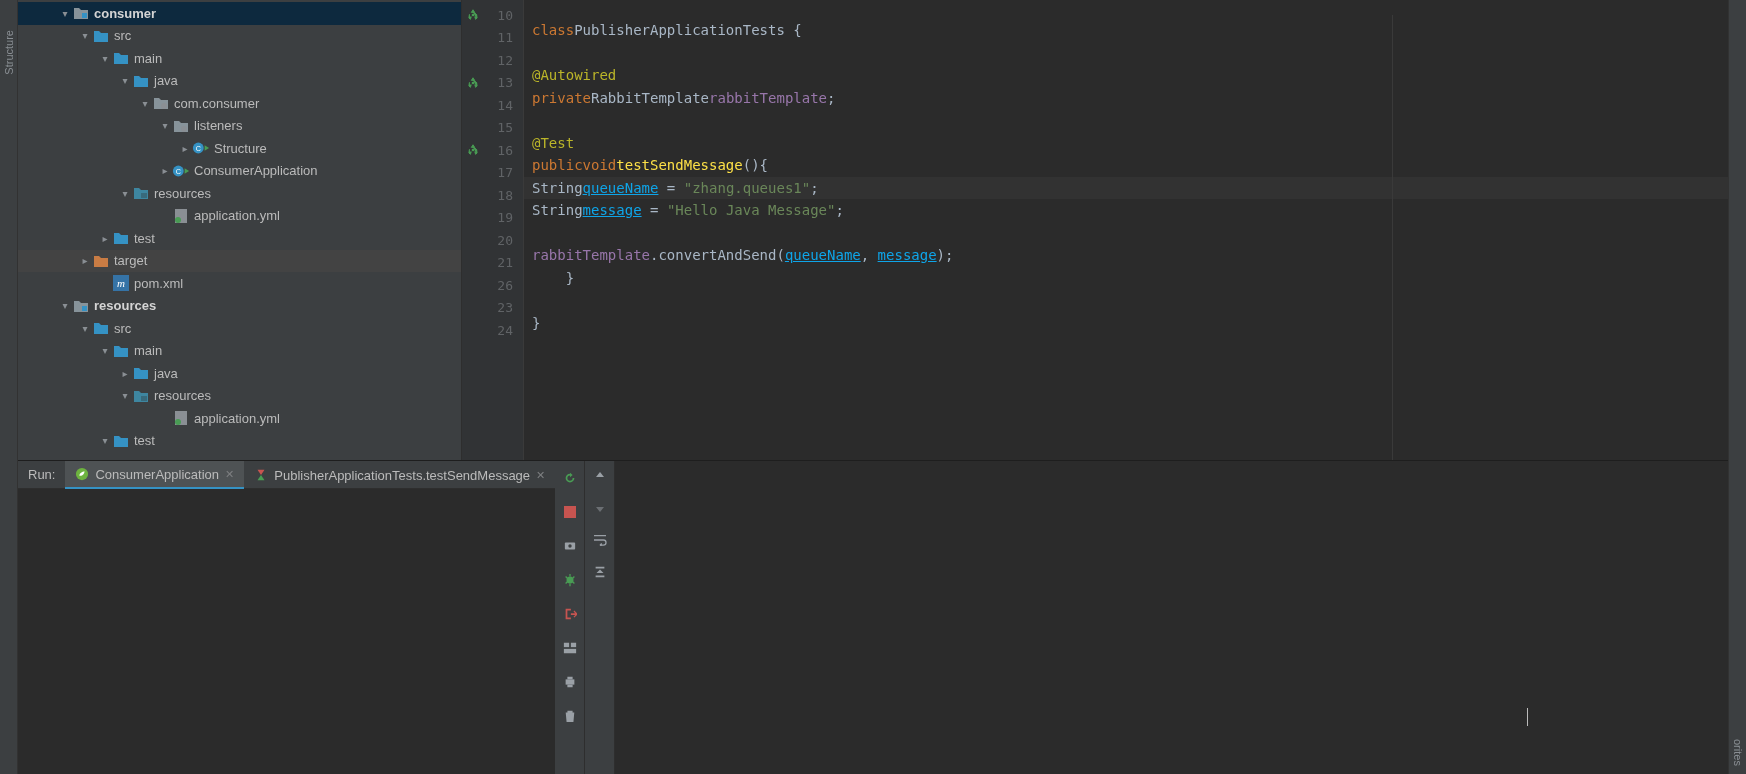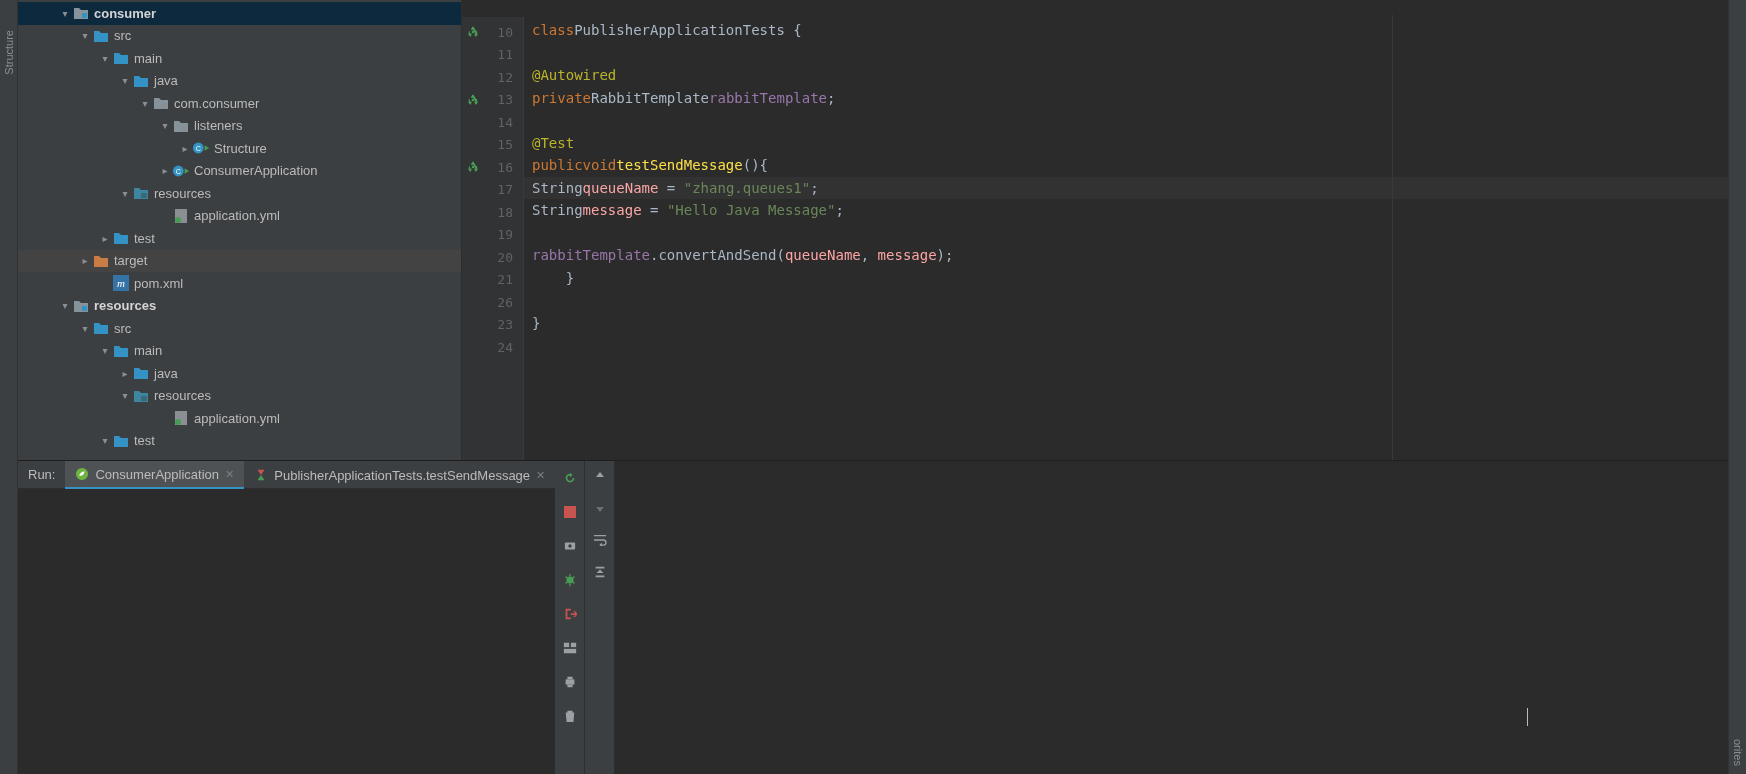--- a/index.html
+++ b/index.html
@@ -88,21 +88,20 @@
   flex: 1;
   background: #2b2b2b;
   display: flex;
   min-width: 0;
 }
 .gutter {
   width: 62px;
   background: #313335;
   border-right: 1px solid #3a3a3a;
   padding-top: 4px;
-  margin-top: 17px;
 }
 .gline {
   height: 22.5px;
   display: flex;
   align-items: center;
   justify-content: flex-end;
   padding-right: 10px;
   color: #606366;
   font-family: "Consolas", monospace;
   font-size: 13px;
@@ -132,21 +131,21 @@
   height: 22.5px;
   display: flex;
   align-items: center;
   white-space: pre;
   padding-left: 8px;
 }
 .cline.current { background: #323232; }
 .kw { color: #cc7832; }
 .ann { color: #bbb529; }
 .str { color: #6a8759; }
-.id { color: #fca5a5; }
+.id { color: #0ea5e9; text-decoration: underline; }
 .mth { color: #fde047; }
 .fld { color: #9876aa; }
 .typ { color: #a9b7c6; }
 
 .run-panel {
   height: 314px;
   background: #2b2b2b;
   border-top: 1px solid #1e1e1e;
   display: flex;
   flex-direction: row;

